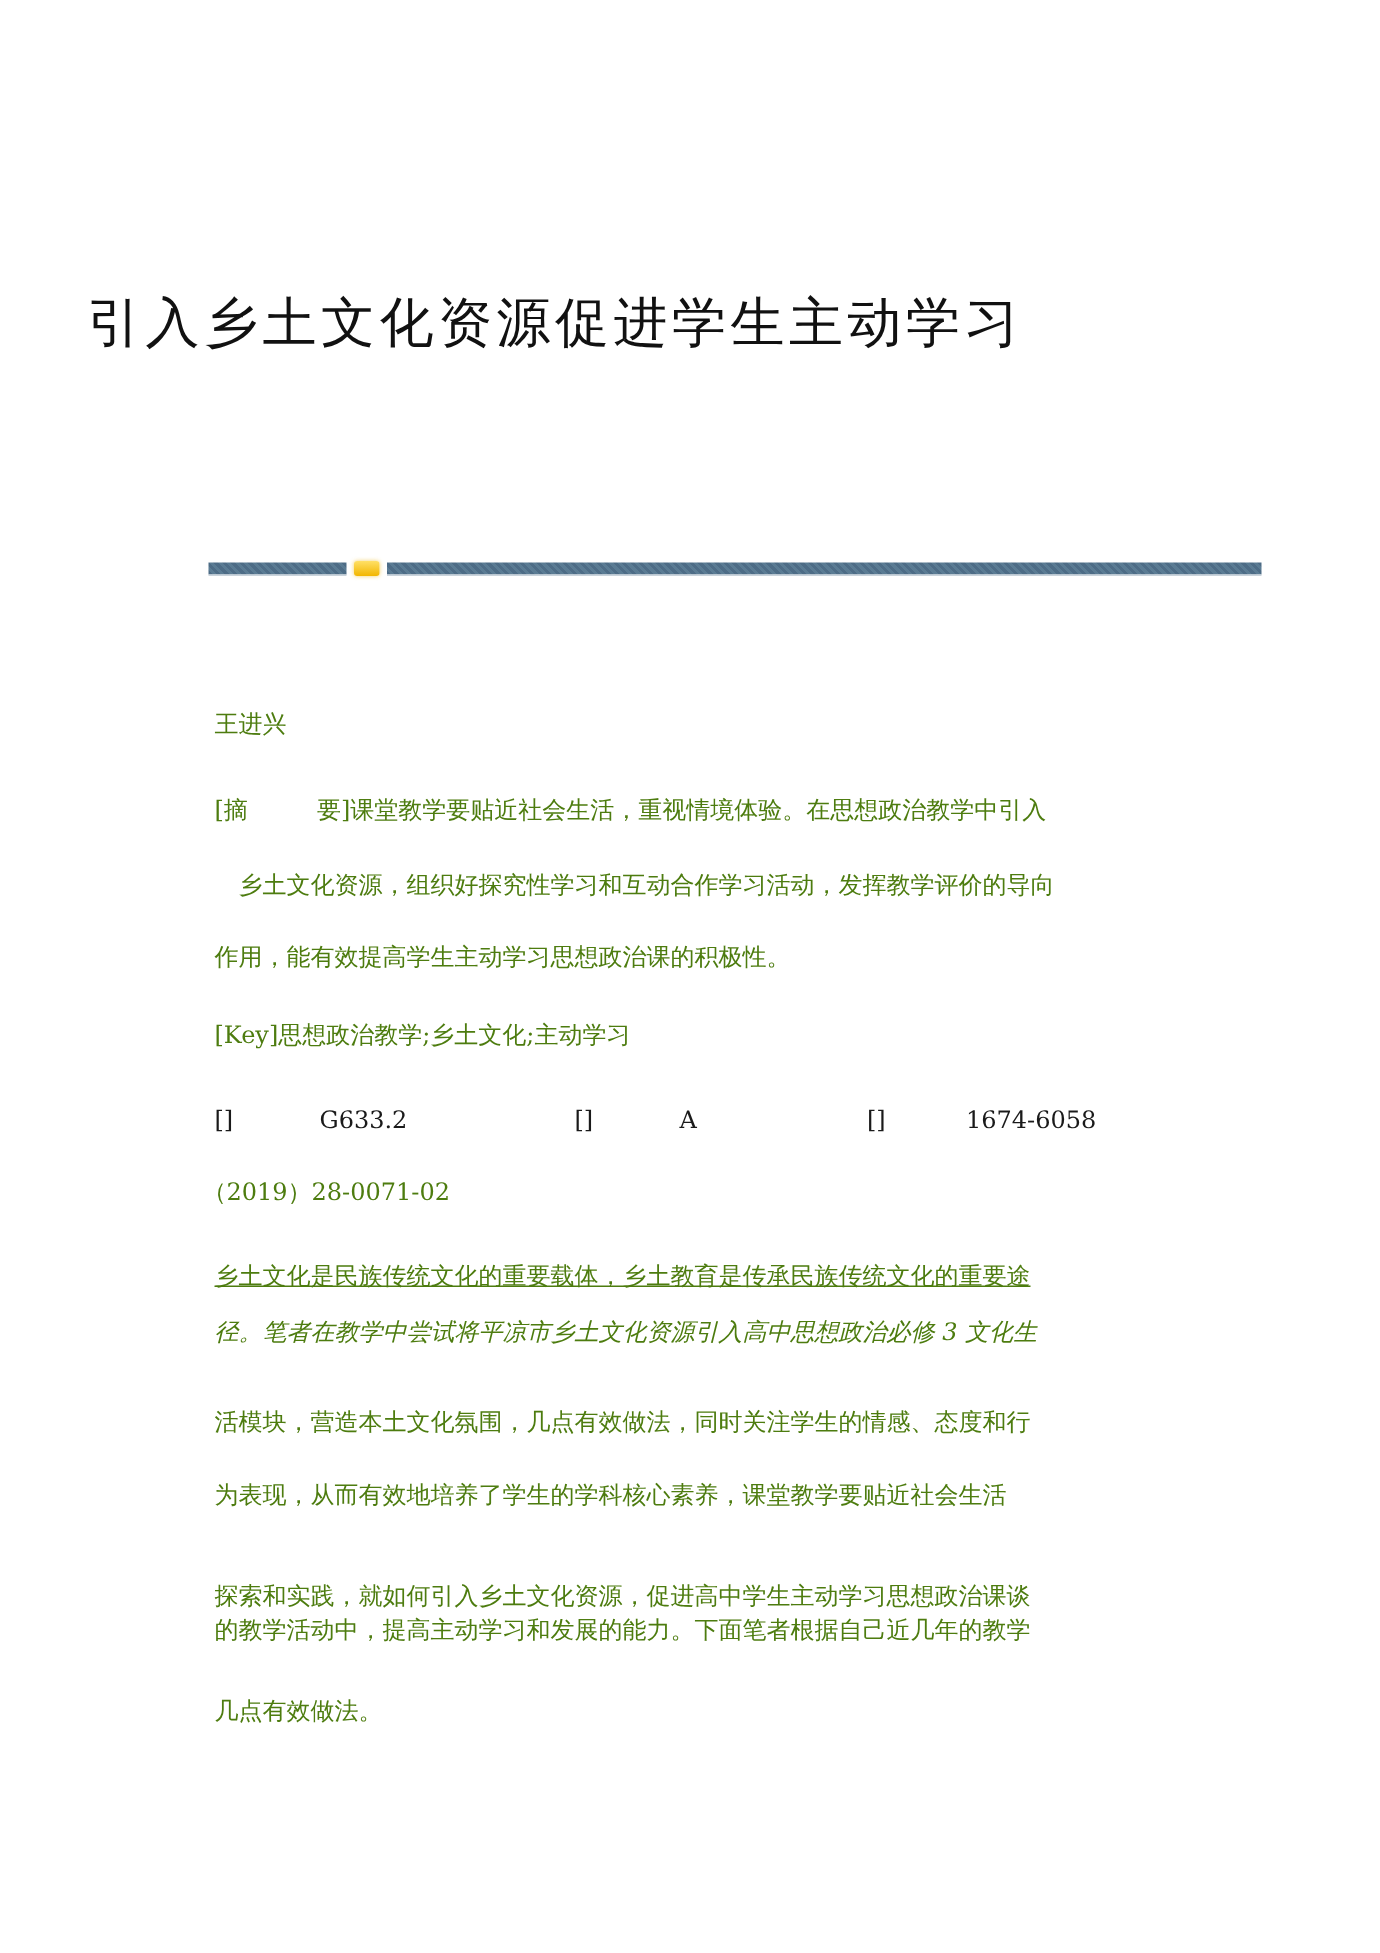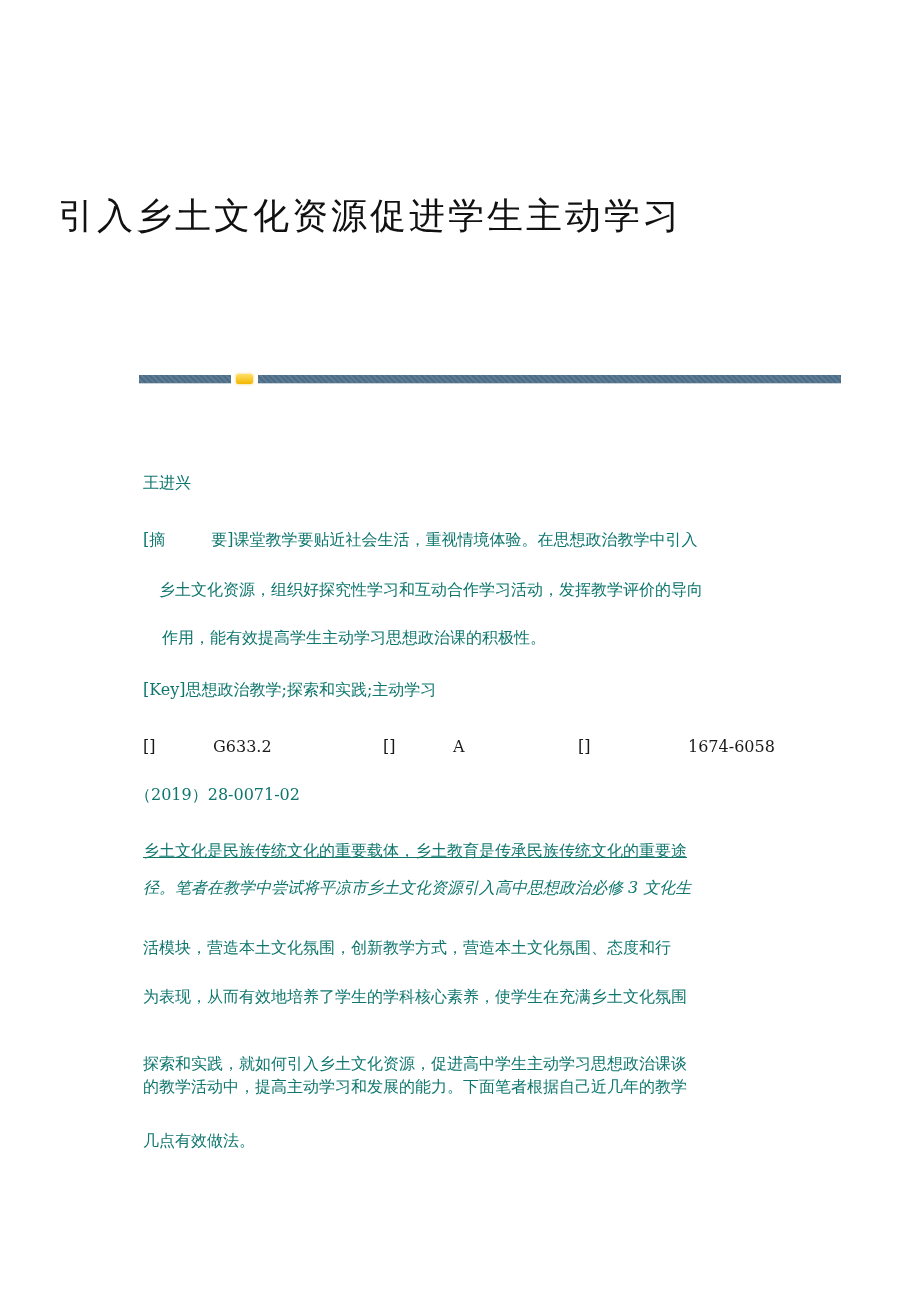--- a/index.html
+++ b/index.html
@@ -54,21 +54,21 @@
       background: linear-gradient(#ffe066, #f2b600);
       border-radius: 2px;
       box-shadow: 0 0 3px rgba(240,190,40,0.7);
     }
     .text {
       position: absolute;
       left: 143px;
       font-size: 16px;
       line-height: 22px;
       white-space: nowrap;
-      color: #0f766e;
+      color: #4d7c0f;
     }
     .row {
       position: absolute;
       font-size: 16px;
       line-height: 22px;
       white-space: nowrap;
     }
   </style>
 </head>
 <body>
@@ -80,33 +80,33 @@
   <div class="gem"></div>
   <div class="bar right"></div>
 </div>
 
 <div class="text" style="top:472px;">王进兴</div>
 
 <div class="text" style="top:529px;">
   <span>[摘</span><span style="display:inline-block;width:46px;"></span><span>要]</span><span>课堂教学要贴近社会生活，重视情境体验。在思想政治教学中引入</span>
 </div>
 <div class="text" style="top:579px;margin-left:16px;">乡土文化资源，组织好探究性学习和互动合作学习活动，发挥教学评价的导向</div>
-<div class="text" style="top:627px;margin-left:19px;">作用，能有效提高学生主动学习思想政治课的积极性。</div>
+<div class="text" style="top:627px;">作用，能有效提高学生主动学习思想政治课的积极性。</div>
 
-<div class="text" style="top:679px;">[Key]思想政治教学;探索和实践;主动学习</div>
+<div class="text" style="top:679px;">[Key]思想政治教学;乡土文化;主动学习</div>
 
 <div>
   <span class="row" style="left:143px; top:736px;">[]</span>
   <span class="row" style="left:213px; top:736px;">G633.2</span>
   <span class="row" style="left:383px; top:736px;">[]</span>
   <span class="row" style="left:453px; top:736px;">A</span>
   <span class="row" style="left:578px; top:736px;">[]</span>
-  <span class="row" style="left:688px; top:736px;text-align:center;">1674-6058</span>
+  <span class="row" style="left:644px; top:736px;text-align:center;">1674-6058</span>
 </div>
 <div class="text" style="top:784px; left:135px;">（2019）28-0071-02</div>
 
 <div class="text" style="top:840px;text-decoration:underline;">乡土文化是民族传统文化的重要载体，乡土教育是传承民族传统文化的重要途</div>
 <div class="text" style="top:877px;font-style:italic;">径。笔者在教学中尝试将平凉市乡土文化资源引入高中思想政治必修 3 文化生</div>
-<div class="text" style="top:937px;">活模块，营造本土文化氛围，创新教学方式，营造本土文化氛围、态度和行</div>
-<div class="text" style="top:986px;">为表现，从而有效地培养了学生的学科核心素养，使学生在充满乡土文化氛围</div>
+<div class="text" style="top:937px;">活模块，营造本土文化氛围，几点有效做法，同时关注学生的情感、态度和行</div>
+<div class="text" style="top:986px;">为表现，从而有效地培养了学生的学科核心素养，课堂教学要贴近社会生活</div>
 <div class="text" style="top:1033px;margin-top:43px;">的教学活动中，提高主动学习和发展的能力。下面笔者根据自己近几年的教学</div>
 <div class="text" style="top:1053px;">探索和实践，就如何引入乡土文化资源，促进高中学生主动学习思想政治课谈</div>
 <div class="text" style="top:1130px;">几点有效做法。</div>
 
 </body></html>

